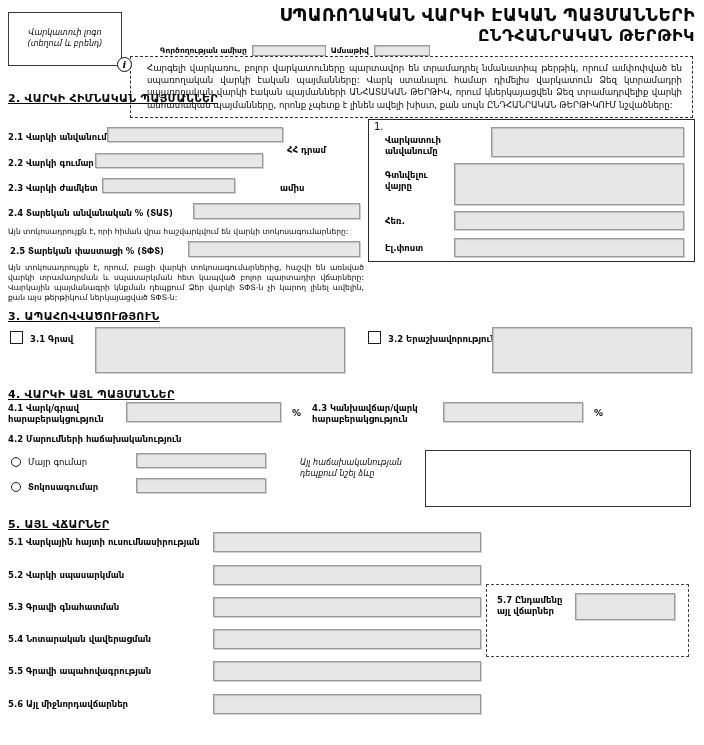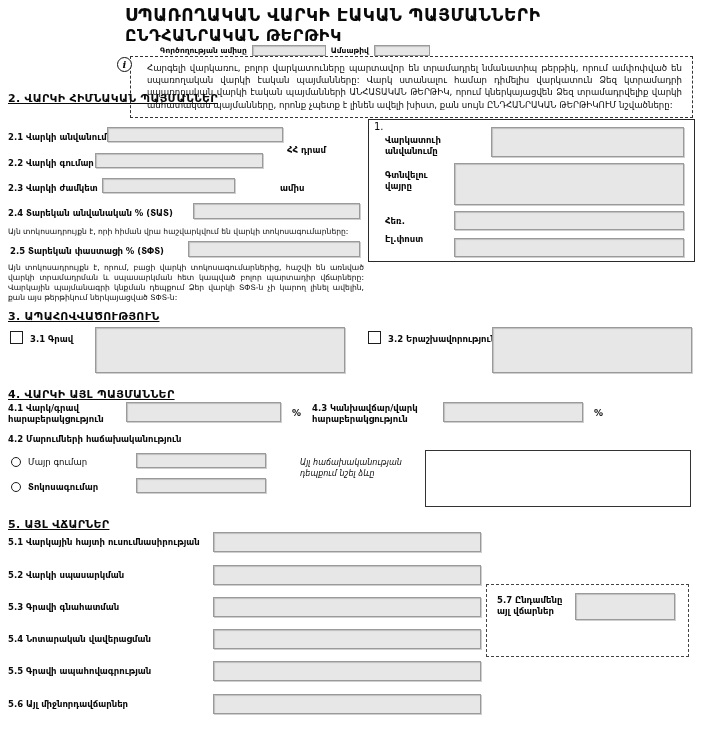--- a/index.html
+++ b/index.html
@@ -33,21 +33,21 @@
   .just { text-align: justify; }
   .b { font-weight: normal; }
   .it { font-style: italic; }
 
   .logo-box {
     position: absolute; left: 8px; top: 12px; width: 114px; height: 54px;
     border: 1px solid #3a3a3a;
     display: flex; flex-direction: column; align-items: center; justify-content: center;
     font-size: 8px; font-style: italic; text-align: center; line-height: 1.35;
   }
-  .title { position: absolute; left: 125px; top: 5px; width: 570px; text-align: left; }
+  .title { position: absolute; left: 125px; top: 5px; width: 570px; text-align: right; }
   .title .t1 { font-size: 17px; font-weight: bold; letter-spacing: .5px; }
   .title .t2 { font-size: 16px; font-weight: bold; letter-spacing: .5px; margin-top: 1px; }
 
   .header-row {
     position: absolute; left: 160px; top: 44px; height: 13px;
     display: flex; align-items: center; gap: 5px; font-size: 7.5px; font-weight: bold;
   }
   .header-row .hinp {
     position: static; display: inline-block; height: 11px;
     background: #e7e7e7; border: 1px solid #9a9a9a;
@@ -90,20 +90,24 @@
     position: absolute; left: 0; top: 44px; width: 100%;
     text-align: center; font-size: 8px; font-style: italic; line-height: 1.3;
     padding: 0 28px;
   }
 </style>
 </head>
 <body>
 
 <div class="page">
 
+  <div class="logo-box">
+    <div>Վարկատուի լոգո</div>
+    <div>(տեղում և բրենդ)</div>
+  </div>
 
   <div class="title">
     <div class="t1">ՍՊԱՌՈՂԱԿԱՆ ՎԱՐԿԻ ԷԱԿԱՆ ՊԱՅՄԱՆՆԵՐԻ</div>
     <div class="t2">ԸՆԴՀԱՆՐԱԿԱՆ ԹԵՐԹԻԿ</div>
   </div>
 
   <div class="header-row">
     <span>Գործողության ամիսը</span>
     <span class="hinp" style="width:74px"></span>
     <span>Ամսաթիվ</span>
@@ -139,21 +143,21 @@
   <div class="note just" style="left:8px;top:263px;width:356px">Այն տոկոսադրույքն է, որում, բացի վարկի տոկոսագումարներից, հաշվի են առնված վարկի տրամադրման և սպասարկման հետ կապված բոլոր պարտադիր վճարները: Վարկային պայմանագրի կնքման դեպքում Ձեր վարկի ՏՓՏ-ն չի կարող լինել ավելին, քան այս թերթիկում ներկայացված ՏՓՏ-ն:</div>
 
   <div class="creditor-box">
     <div class="abs b" style="left:5px;top:1px;font-size:10px">1.</div>
     <div class="lbl" style="left:16px;top:15px;width:102px">Վարկատուի անվանումը</div>
     <div class="inp" style="left:122px;top:7px;width:193px;height:30px"></div>
     <div class="lbl" style="left:16px;top:50px;width:55px">Գտնվելու վայրը</div>
     <div class="inp" style="left:85px;top:43px;width:230px;height:42px"></div>
     <div class="lbl" style="left:16px;top:96px">Հեռ.</div>
     <div class="inp" style="left:85px;top:91px;width:230px;height:19px"></div>
-    <div class="lbl" style="left:16px;top:114px">Էլ.փոստ</div>
+    <div class="lbl" style="left:16px;top:123px">Էլ.փոստ</div>
     <div class="inp" style="left:85px;top:118px;width:230px;height:19px"></div>
   </div>
 
   <div class="sec-h" style="left:8px;top:310px">3. ԱՊԱՀՈՎՎԱԾՈՒԹՅՈՒՆ</div>
 
   <span class="checkbox" style="left:10px;top:331px"></span>
   <div class="lbl" style="left:30px;top:334px">3.1 Գրավ</div>
   <div class="inp" style="left:95px;top:327px;width:250px;height:46px"></div>
 
   <span class="checkbox" style="left:368px;top:331px"></span>

